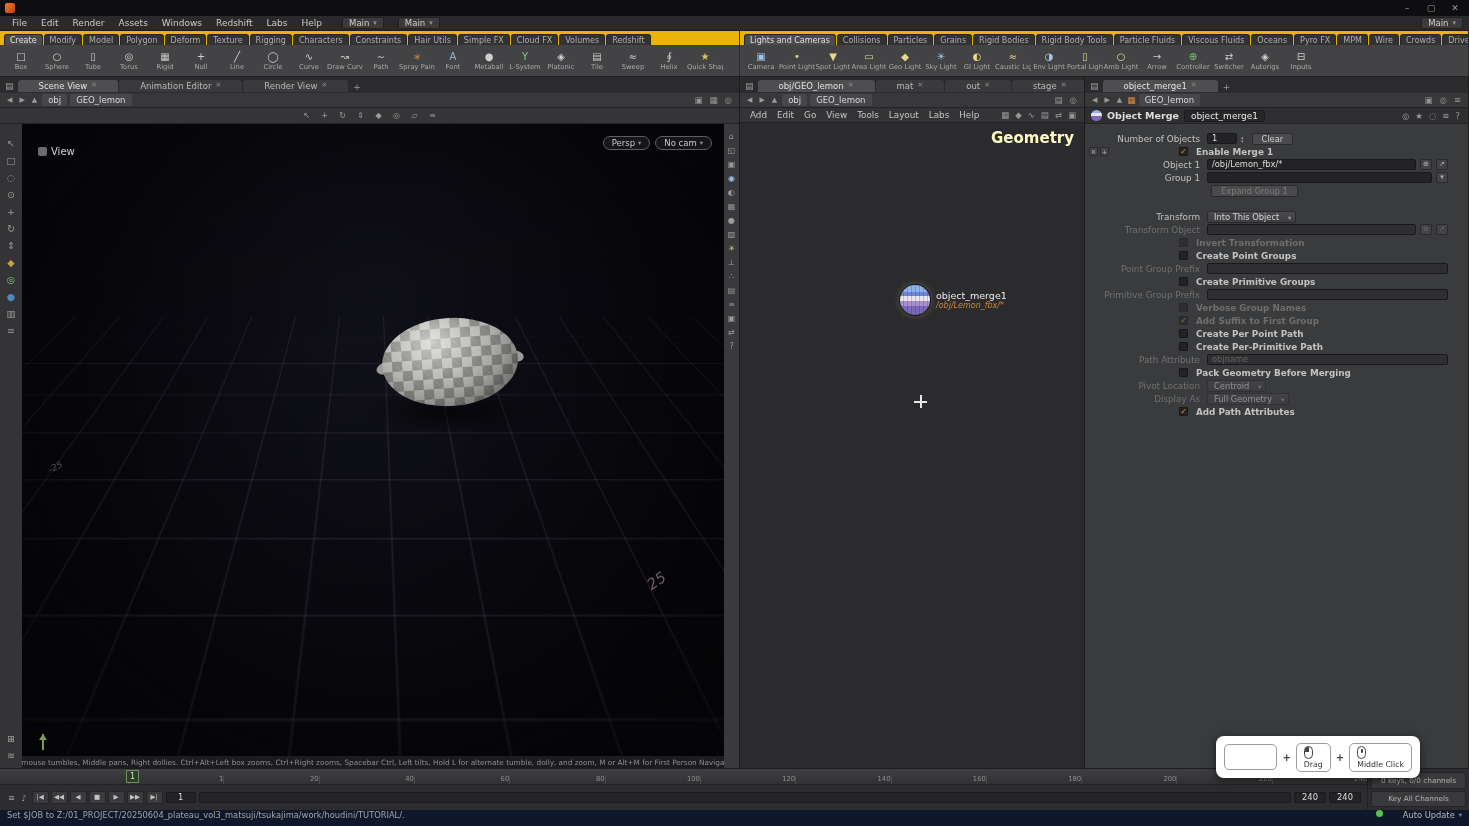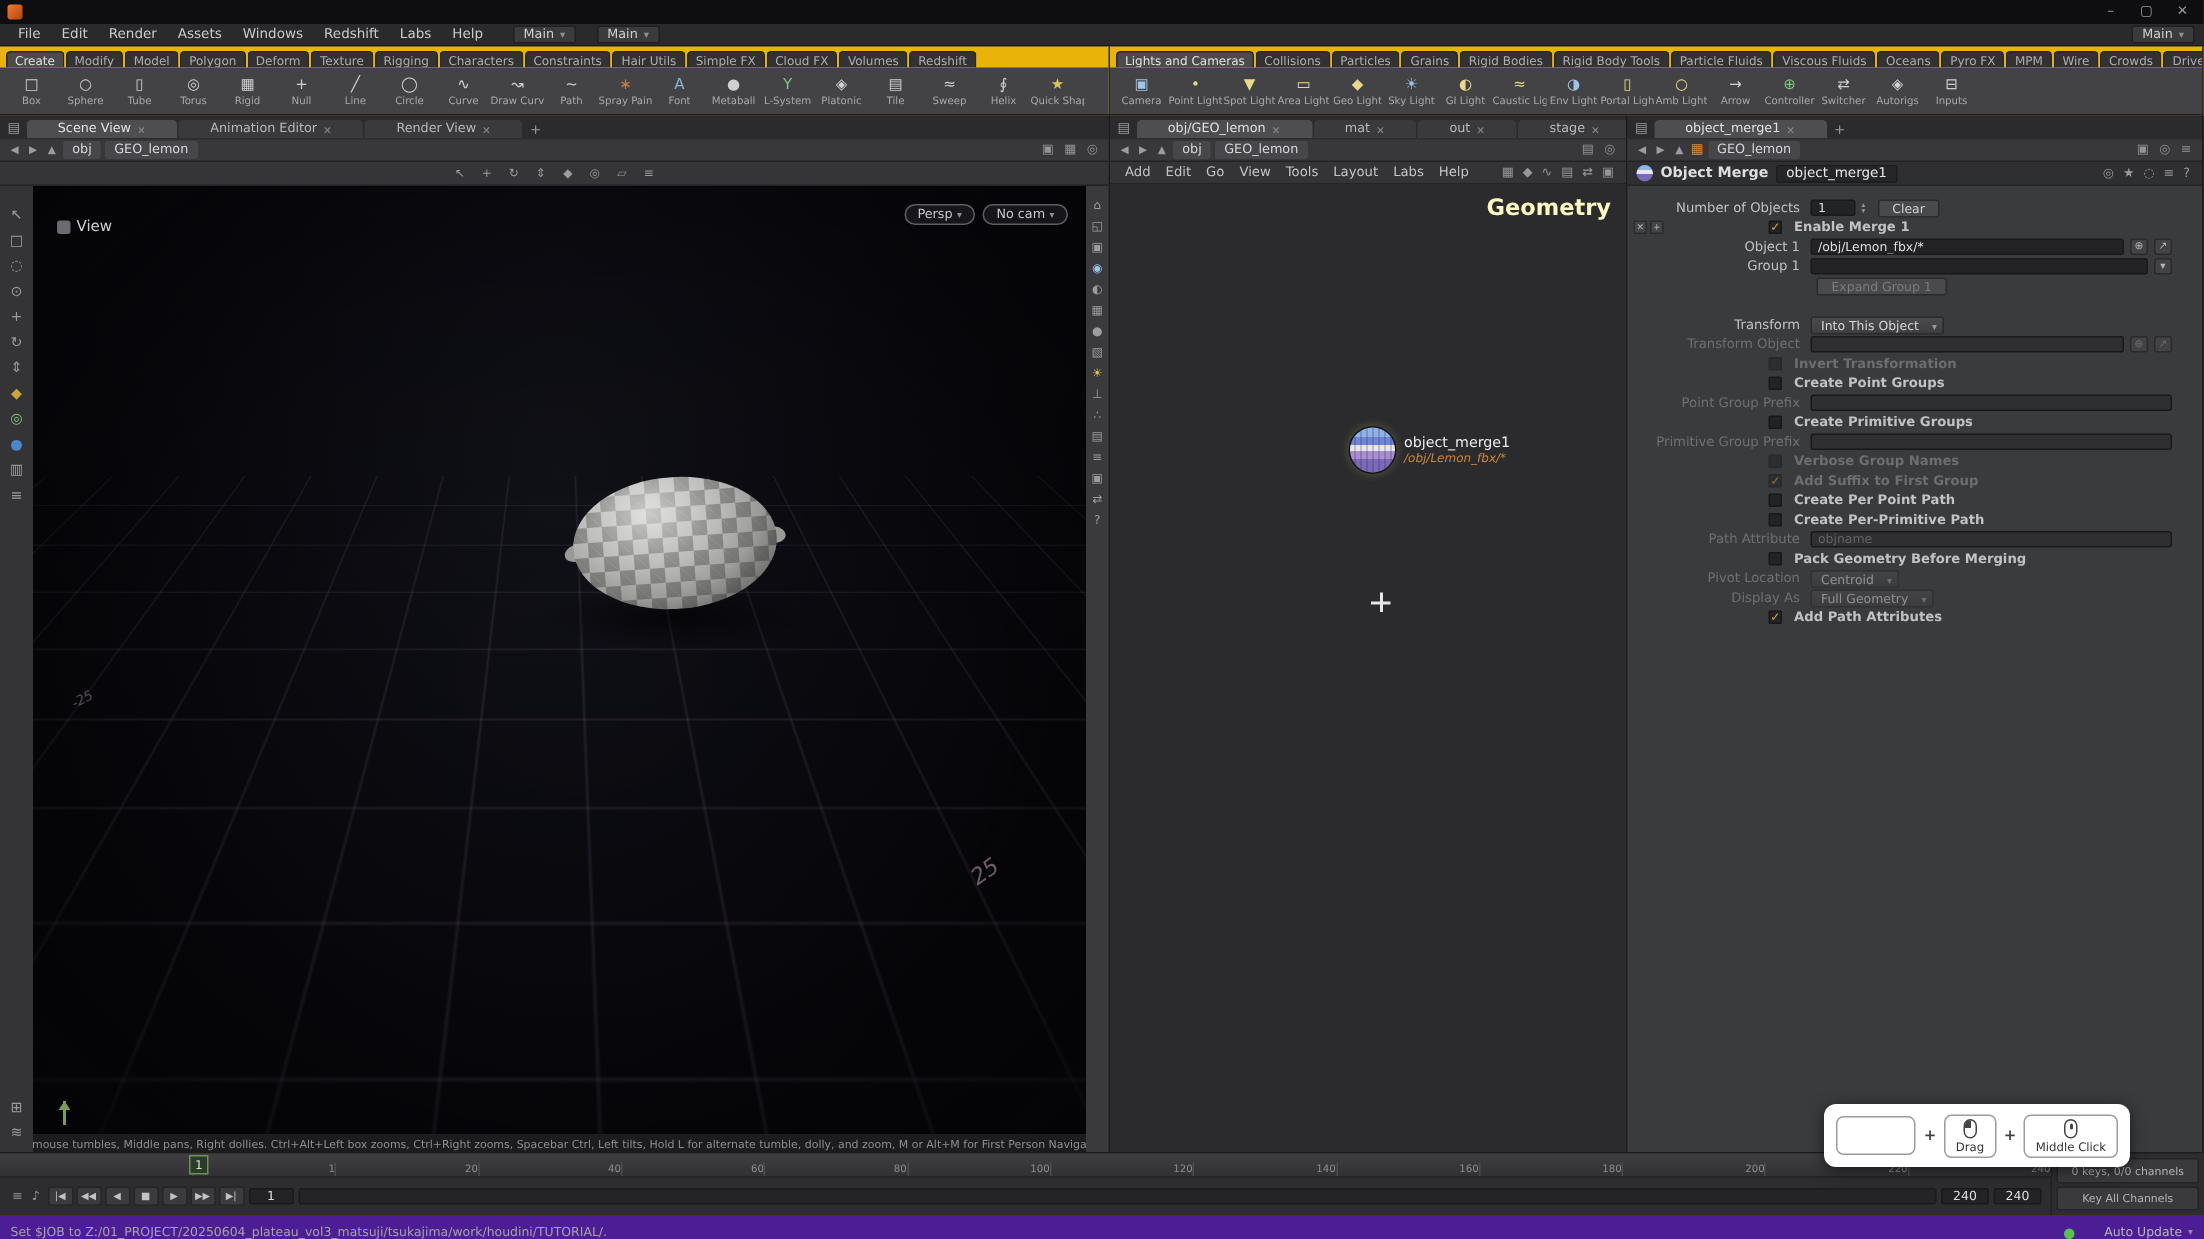--- a/index.html
+++ b/index.html
@@ -31,21 +31,21 @@
   .shelf-tools { flex:1; display:flex; align-items:center; padding:0 3px; background:#434345; overflow:hidden; }
   .tool { width:36px; display:flex; flex-direction:column; align-items:center; flex-shrink:0; }
   .tool-icon { height:13px; font-size:10px; line-height:13px; color:#cfcfcf; }
   .tool-label { font-size:6.8px; color:#a8a8a8; white-space:nowrap; max-width:36px; overflow:hidden; }
 
   
   .pane-row { flex:1; display:flex; min-height:0; }
   .pane { display:flex; flex-direction:column; min-width:0; border-right:1px solid #1c1c1c; }
   .pane-viewport { width:740px; } .pane-network { width:345px; } .pane-params { flex:1; }
   .pane-tabs { height:15px; background:#2b2b2d; display:flex; align-items:flex-end; gap:1px; padding:0 3px; flex-shrink:0; overflow:hidden; }
-  .ptab { display:flex; align-items:flex-end; gap:4px; background:#3a3a3c; color:#b9b9b9; font-size:8.5px; border-radius:3px 3px 0 0; padding:1px 21px; white-space:nowrap; }
+  .ptab { display:flex; align-items:flex-start; gap:4px; background:#3a3a3c; color:#b9b9b9; font-size:8.5px; border-radius:3px 3px 0 0; padding:1px 21px; white-space:nowrap; }
   .ptab.active { background:#4e4e50; color:#e2e2e2; }
   .ptab .x { font-size:7px; color:#8a8a8a; }
   .ptab-add { color:#9a9a9a; padding:0 4px; font-size:9px; }
   .ptab-menu-icon { color:#9a9a9a; font-size:9px; padding:0 3px 1px 2px; }
   .pathbar { height:16px; background:#38383a; border-top:1px solid #2c2c2e; border-bottom:1px solid #222224; display:flex; align-items:center; gap:3px; padding:0 5px; flex-shrink:0; }
   .nav-btn { color:#9c9c9c; font-size:7px; padding:0 2px; }
   .chip { background:#47474b; border-radius:2px; height:12px; line-height:12px; padding:0 6px; font-size:8.5px; color:#d8d8d8; white-space:nowrap; }
   .lead-icon { font-size:9px; }
   .pb-icon { color:#949494; font-size:8.5px; padding:0 2px; }
 
@@ -153,29 +153,29 @@
   .pb-controls { flex:1; display:flex; align-items:center; gap:3px; padding:0 6px; }
   .pbc-ic { color:#9a9a9a; font-size:8.5px; padding:0 2px; }
   .tp-btn { width:17px; height:13px; background:#3b3b3e; border:1px solid #252527; border-radius:2px; color:#c2c2c2; font-size:6.5px; line-height:11px; text-align:center; }
   .frame-field { flex:0 0 30px; text-align:center; }
   .range-track { flex:1; height:11px; background:#242427; border:1px solid #1b1b1d; border-radius:2px; }
   .range-field { flex:0 0 32px; text-align:center; }
   .pb-right { width:102px; border-left:1px solid #212123; display:flex; flex-direction:column; gap:2px; padding:3px 3px; }
   .pbr-btn { flex:1; background:#3a3a3d; border:1px solid #242426; border-radius:2px; color:#b4b4b4; font-size:7.3px; display:flex; align-items:center; justify-content:center; white-space:nowrap; overflow:hidden; }
 
   
-  .statusbar { height:16px; background:#4c1d95; display:flex; align-items:flex-end; gap:20px; padding:0 7px; flex-shrink:0; }
+  .statusbar { height:16px; background:#0f172a; display:flex; align-items:flex-start; gap:20px; padding:0 7px; flex-shrink:0; }
   .sb-text { font-size:8.3px; color:#a5a5a5; white-space:nowrap; overflow:hidden; }
   .dot { width:7px; height:7px; border-radius:50%; background:#57c44b; }
   .auto-update { display:flex; align-items:center; gap:4px; font-size:8.3px; color:#b8b8b8; }
   .auto-update::after { content:"▾"; font-size:6.5px; color:#8f8f8f; }
 
   
   .mouse-overlay { position:absolute; left:1216px; top:736px; width:204px; height:42px; background:#ffffff; border-radius:8px; box-shadow:0 2px 10px rgba(0,0,0,0.55); display:flex; align-items:center; justify-content:center; gap:5px; z-index:20; padding:0 8px; }
-  .mo-key { border:1.5px solid #9c9c9c; border-radius:5px; background:#fff; min-height:26px; display:flex; flex-direction:column; align-items:center; justify-content:center; gap:1px; padding:2px 7px; }
+  .mo-key { border:1.5px solid #9c9c9c; border-radius:5px; background:#fff; min-height:26px; display:flex; flex-direction:column; justify-content:center; gap:1px; padding:2px 7px; }
   .mo-key.wide { width:70px; }
   .mo-label { font-size:7.8px; color:#333; white-space:nowrap; }
   .mo-plus { color:#444; font-size:10px; font-weight:bold; }
   .mouse-glyph { width:9px; height:13px; border:1.2px solid #444; border-radius:4.5px; position:relative; }
   .mouse-glyph.left::before { content:""; position:absolute; left:0.5px; top:0.5px; width:3.2px; height:4.5px; background:#444; border-radius:3px 0 0 0; }
   .mouse-glyph.middle::before { content:""; position:absolute; left:2.8px; top:2px; width:2.4px; height:4.2px; background:#444; border-radius:1px; }
 </style>
 </head>
 <body>
 

